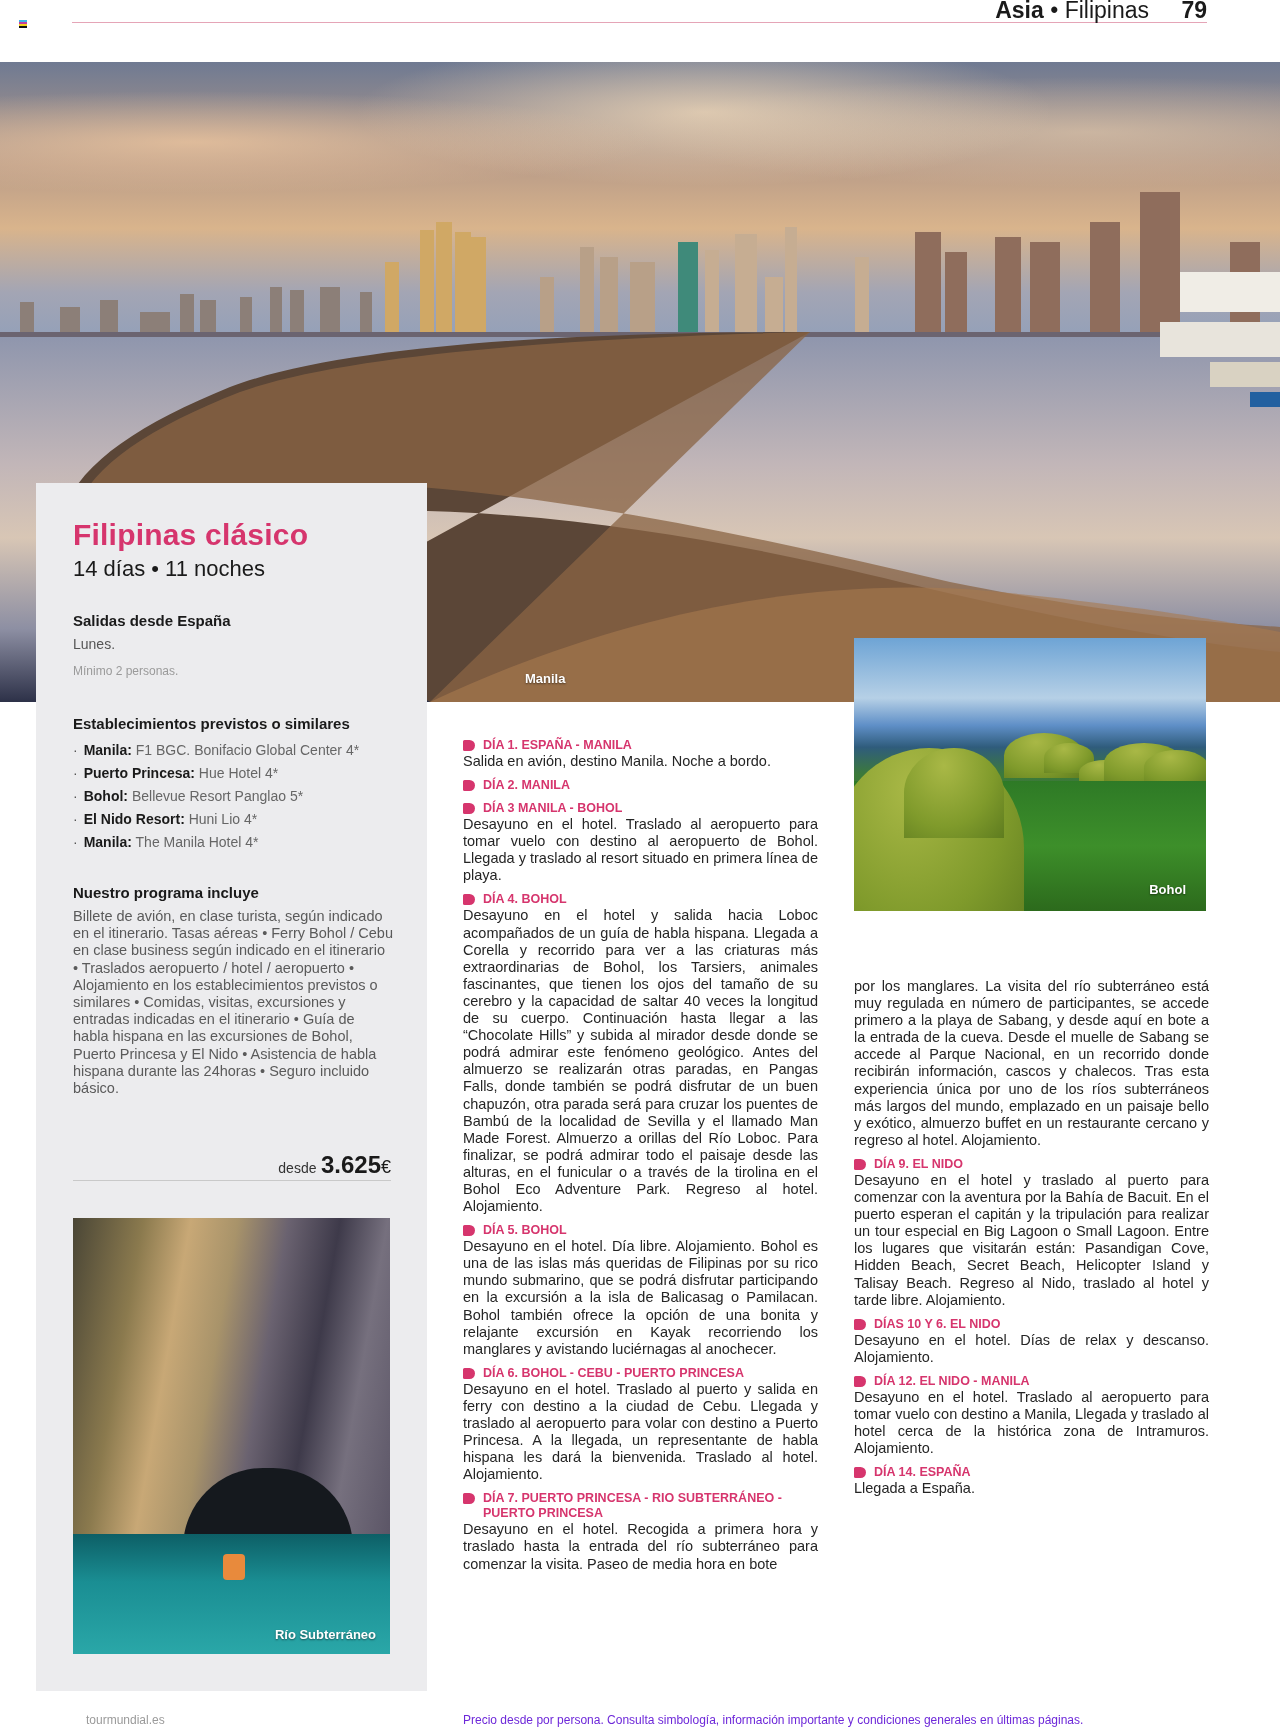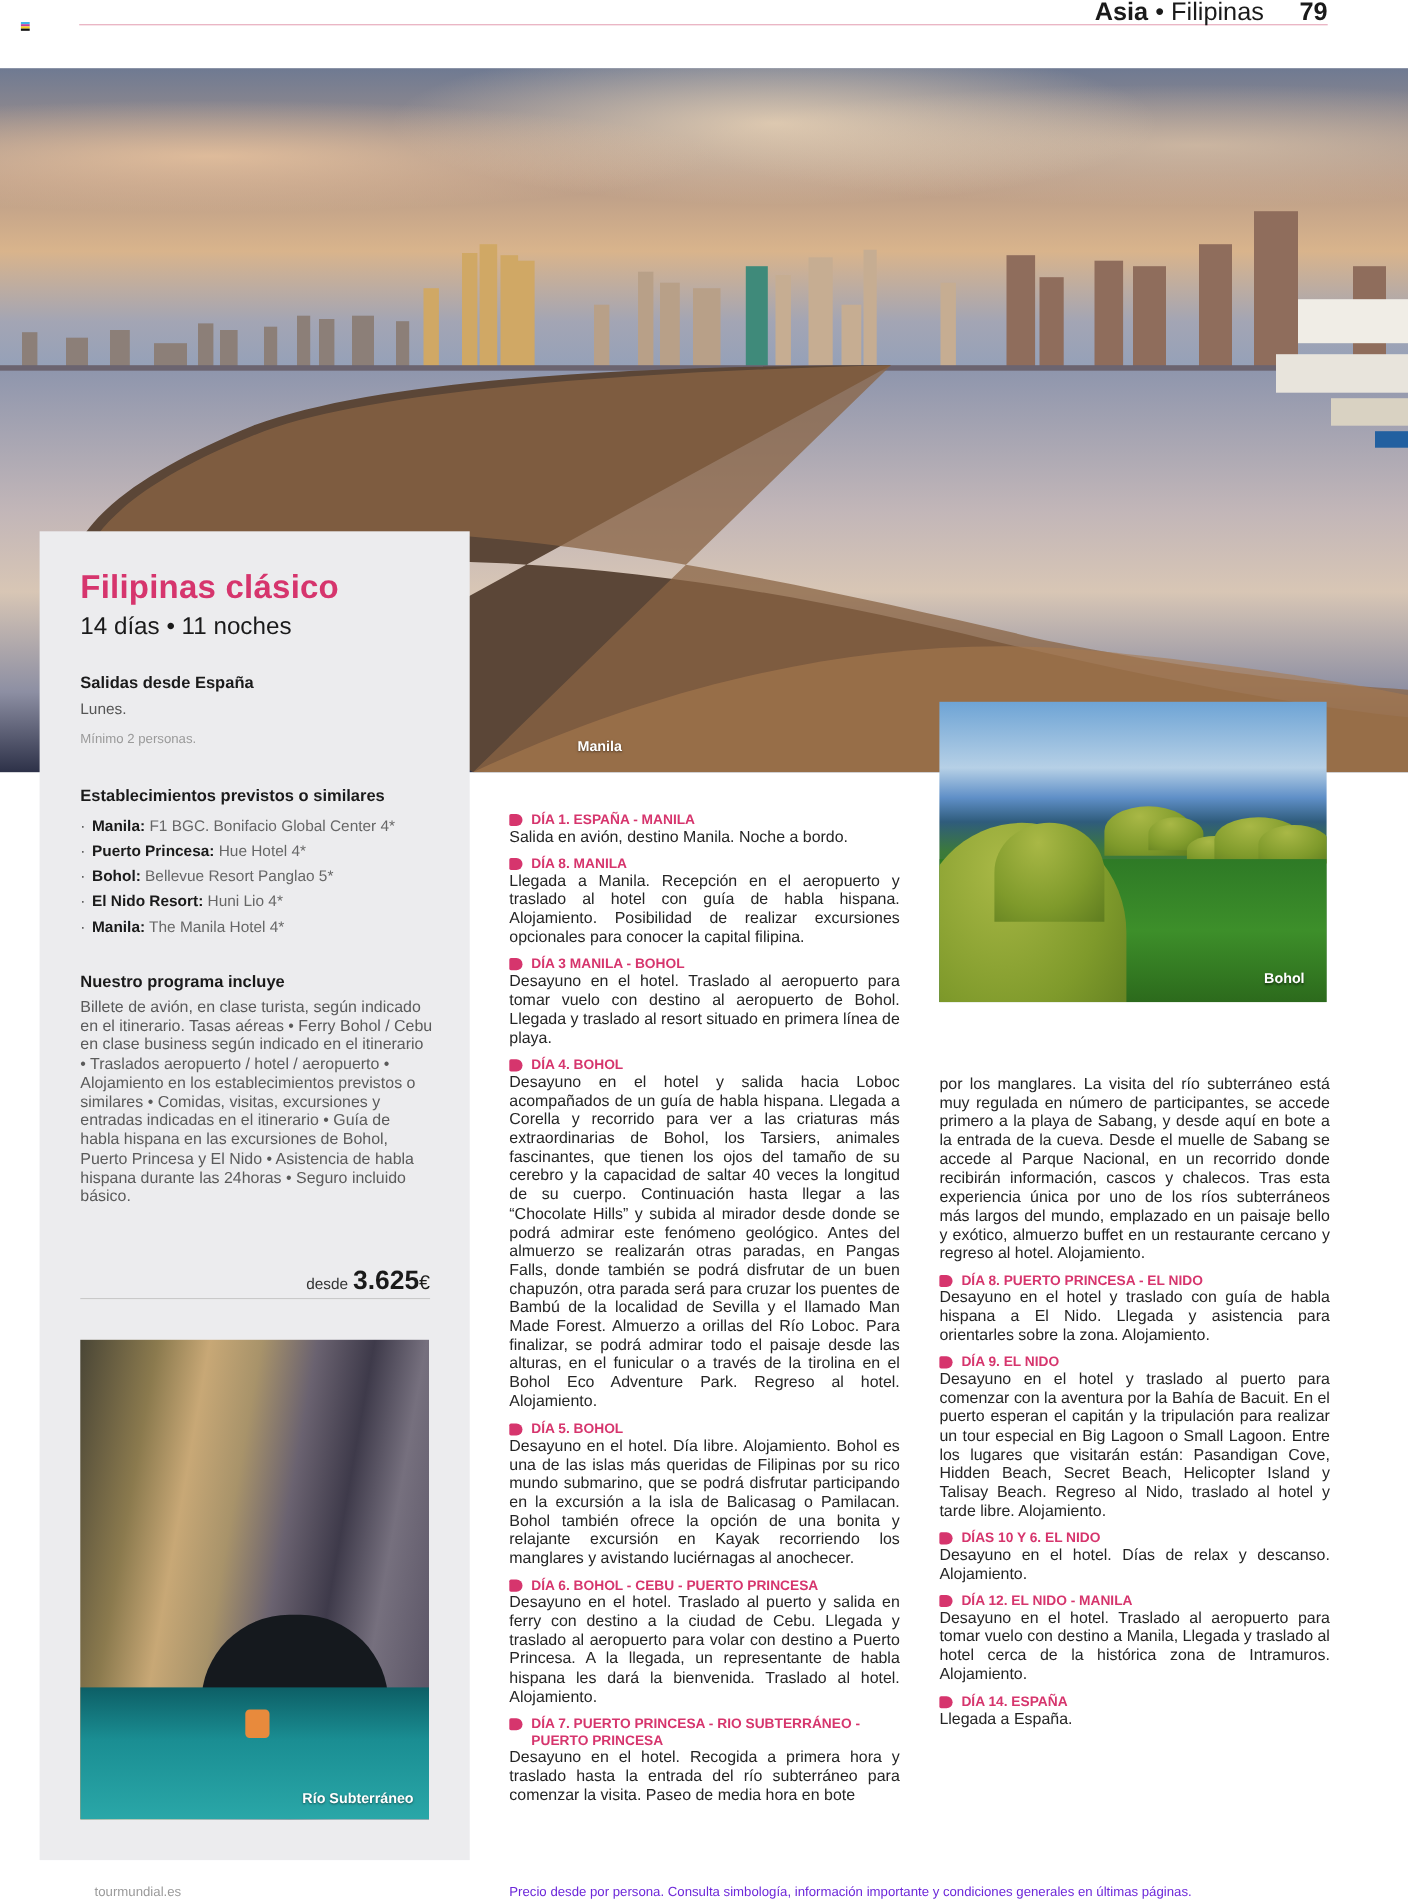--- a/index.html
+++ b/index.html
@@ -199,23 +199,22 @@
   <div class="day">
     <div class="day-h">
         <span class="marker"></span>
         <span>DÍA 1. ESPAÑA - MANILA</span>
       </div>
     <div class="day-p">Salida en avión, destino Manila. Noche a bordo.</div>
   </div>
   <div class="day">
     <div class="day-h">
         <span class="marker"></span>
-        <span>DÍA 8. MANILA</span>
-      </div>
-    <div class="day-p">Llegada a Manila. Recepción en el aeropuerto y traslado al hotel con guía de habla hispana. Alojamiento. Posibilidad de realizar excursiones opcionales para conocer la capital filipina.</div>
+        <span>DÍA 2. MANILA</span>
+      </div>
   </div>
   <div class="day">
     <div class="day-h">
         <span class="marker"></span>
         <span>DÍA 3 MANILA - BOHOL</span>
       </div>
     <div class="day-p">Desayuno en el hotel. Traslado al aeropuerto para tomar vuelo con destino al aeropuerto de Bohol. Llegada y traslado al resort situado en primera línea de playa.</div>
   </div>
   <div class="day">
     <div class="day-h">
@@ -247,27 +246,20 @@
   </div>
 </div>
 
 <div class="col col-b">
   <div class="day cont">
     <div class="day-p">por los manglares. La visita del río subterráneo está muy regulada en número de participantes, se accede primero a la playa de Sabang, y desde aquí en bote a la entrada de la cueva. Desde el muelle de Sabang se accede al Parque Nacional, en un recorrido donde recibirán información, cascos y chalecos. Tras esta experiencia única por uno de los ríos subterráneos más largos del mundo, emplazado en un paisaje bello y exótico, almuerzo buffet en un restaurante cercano y regreso al hotel. Alojamiento.</div>
   </div>
   <div class="day">
     <div class="day-h">
         <span class="marker"></span>
-        <span>DÍA 8. PUERTO PRINCESA - EL NIDO</span>
-      </div>
-    <div class="day-p">Desayuno en el hotel y traslado con guía de habla hispana a El Nido. Llegada y asistencia para orientarles sobre la zona. Alojamiento.</div>
-  </div>
-  <div class="day">
-    <div class="day-h">
-        <span class="marker"></span>
         <span>DÍA 9. EL NIDO</span>
       </div>
     <div class="day-p">Desayuno en el hotel y traslado al puerto para comenzar con la aventura por la Bahía de Bacuit. En el puerto esperan el capitán y la tripulación para realizar un tour especial en Big Lagoon o Small Lagoon. Entre los lugares que visitarán están: Pasandigan Cove, Hidden Beach, Secret Beach, Helicopter Island y Talisay Beach. Regreso al Nido, traslado al hotel y tarde libre. Alojamiento.</div>
   </div>
   <div class="day">
     <div class="day-h">
         <span class="marker"></span>
         <span>DÍAS 10 Y 6. EL NIDO</span>
       </div>
     <div class="day-p">Desayuno en el hotel. Días de relax y descanso. Alojamiento.</div>

